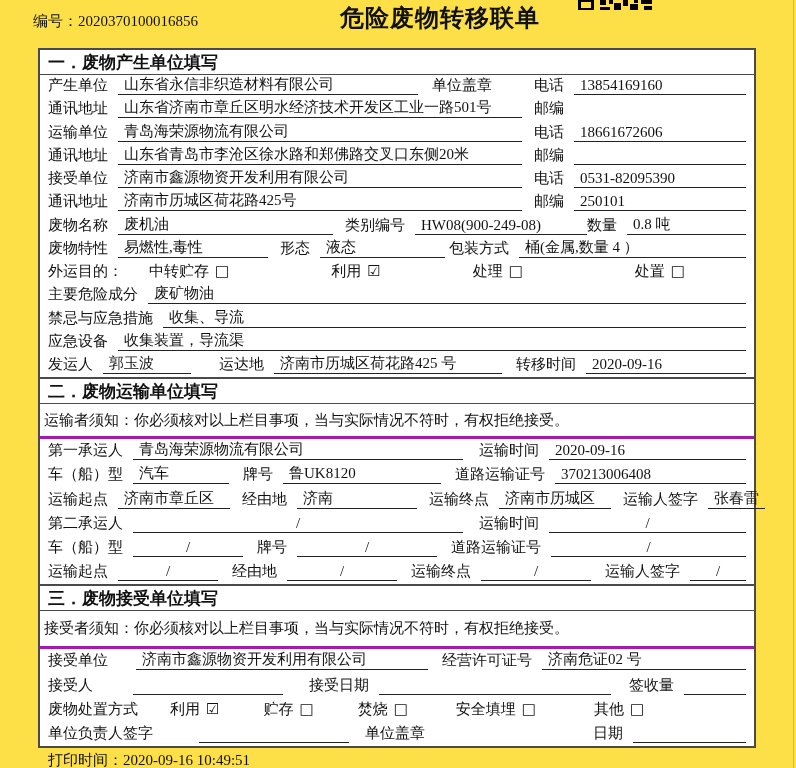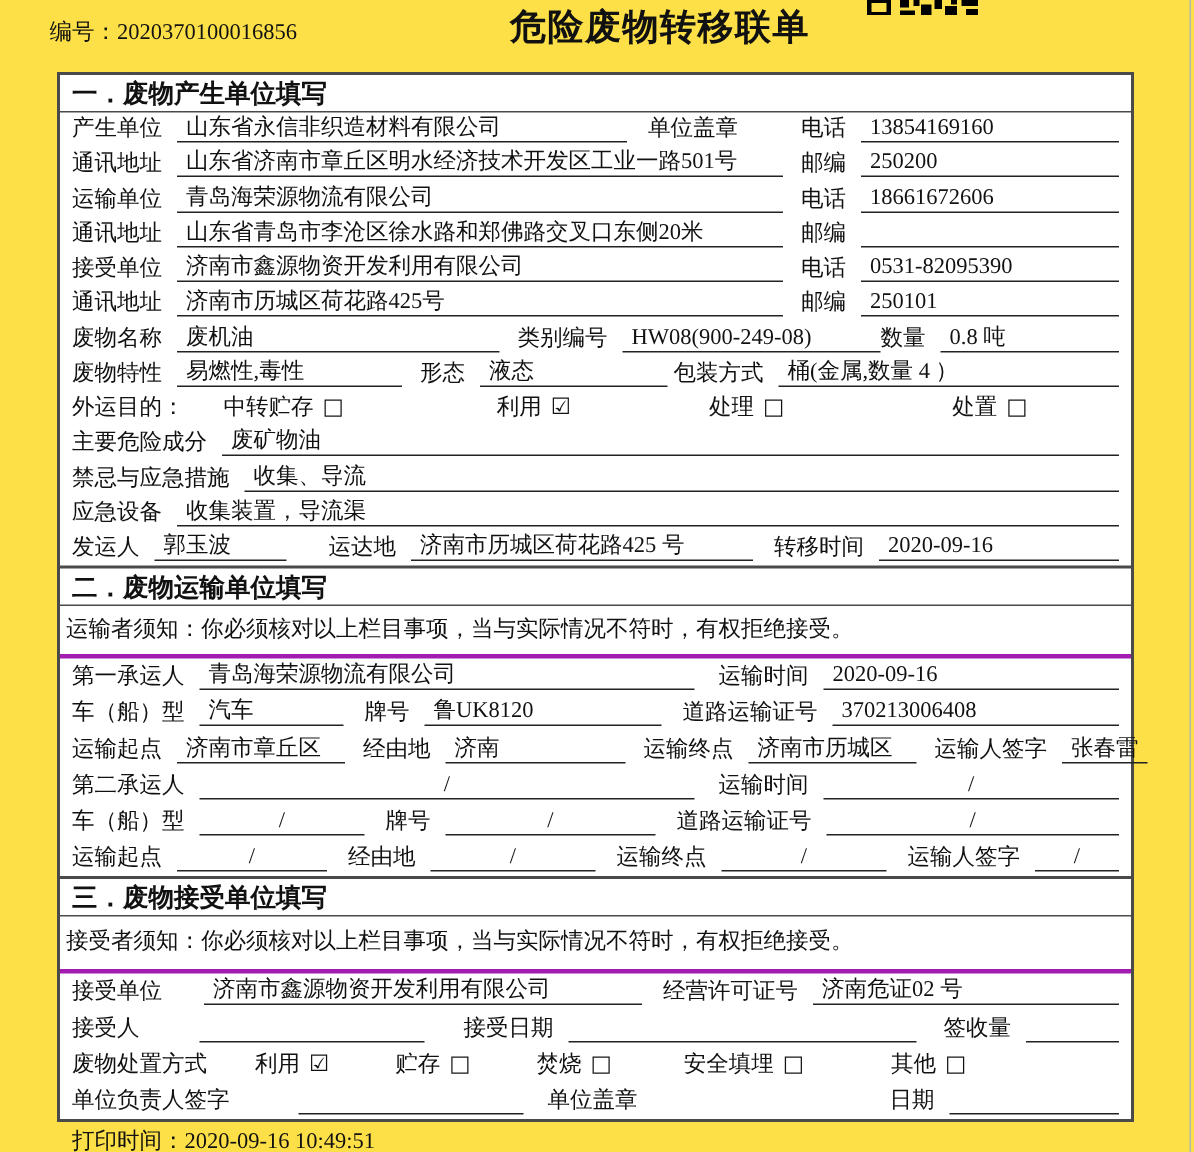--- a/index.html
+++ b/index.html
@@ -71,21 +71,20 @@
       </div>
     </div>
 
     <div class="row">
       <div class="left">
         <span class="lbl">通讯地址</span>
         <span class="val grow">山东省济南市章丘区明水经济技术开发区工业一路501号</span>
       </div>
       <div class="rcol">
         <span class="lbl">邮编</span>
-        <span class="val">250200</span>
       </div>
     </div>
 
     <div class="row">
       <div class="left">
         <span class="lbl">运输单位</span>
         <span class="val grow">青岛海荣源物流有限公司</span>
       </div>
       <div class="rcol">
         <span class="lbl">电话</span>

